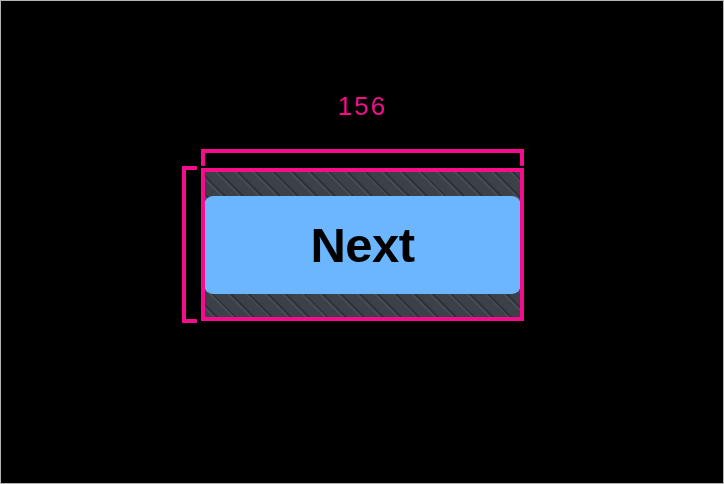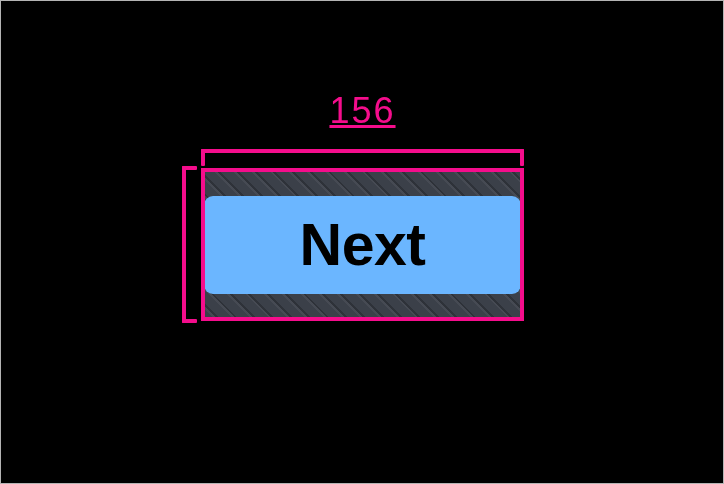--- a/index.html
+++ b/index.html
@@ -68,21 +68,21 @@
     background: #6bb6ff;
     border-radius: 9px;
     display: flex;
     align-items: center;
     justify-content: center;
     z-index: 3;
   }
   .button-label {
     color: #000000;
     font-family: "Liberation Sans", sans-serif;
-    font-size: 59px;
+    font-size: 49px;
     font-weight: bold;
     letter-spacing: -0.5px;
     line-height: 1;
     user-select: none;
   }
 
   
   .selection-rect {
     position: absolute;
     left: 200px;
@@ -162,23 +162,22 @@
     font-weight: normal;
     line-height: 1;
     user-select: none;
     z-index: 7;
   }
   .width-label {
     left: 200px;
     top: 92px;
     width: 323px;
     text-align: center;
-    font-size: 36px;
+    font-size: 26px;
     letter-spacing: 2px;
-    text-decoration: underline;
   }
   .height-label {
     left: 88px;
     top: 226px;
     width: 80px;
     text-align: right;
     font-size: 36px;
     letter-spacing: 2px;
   }
 </style>

